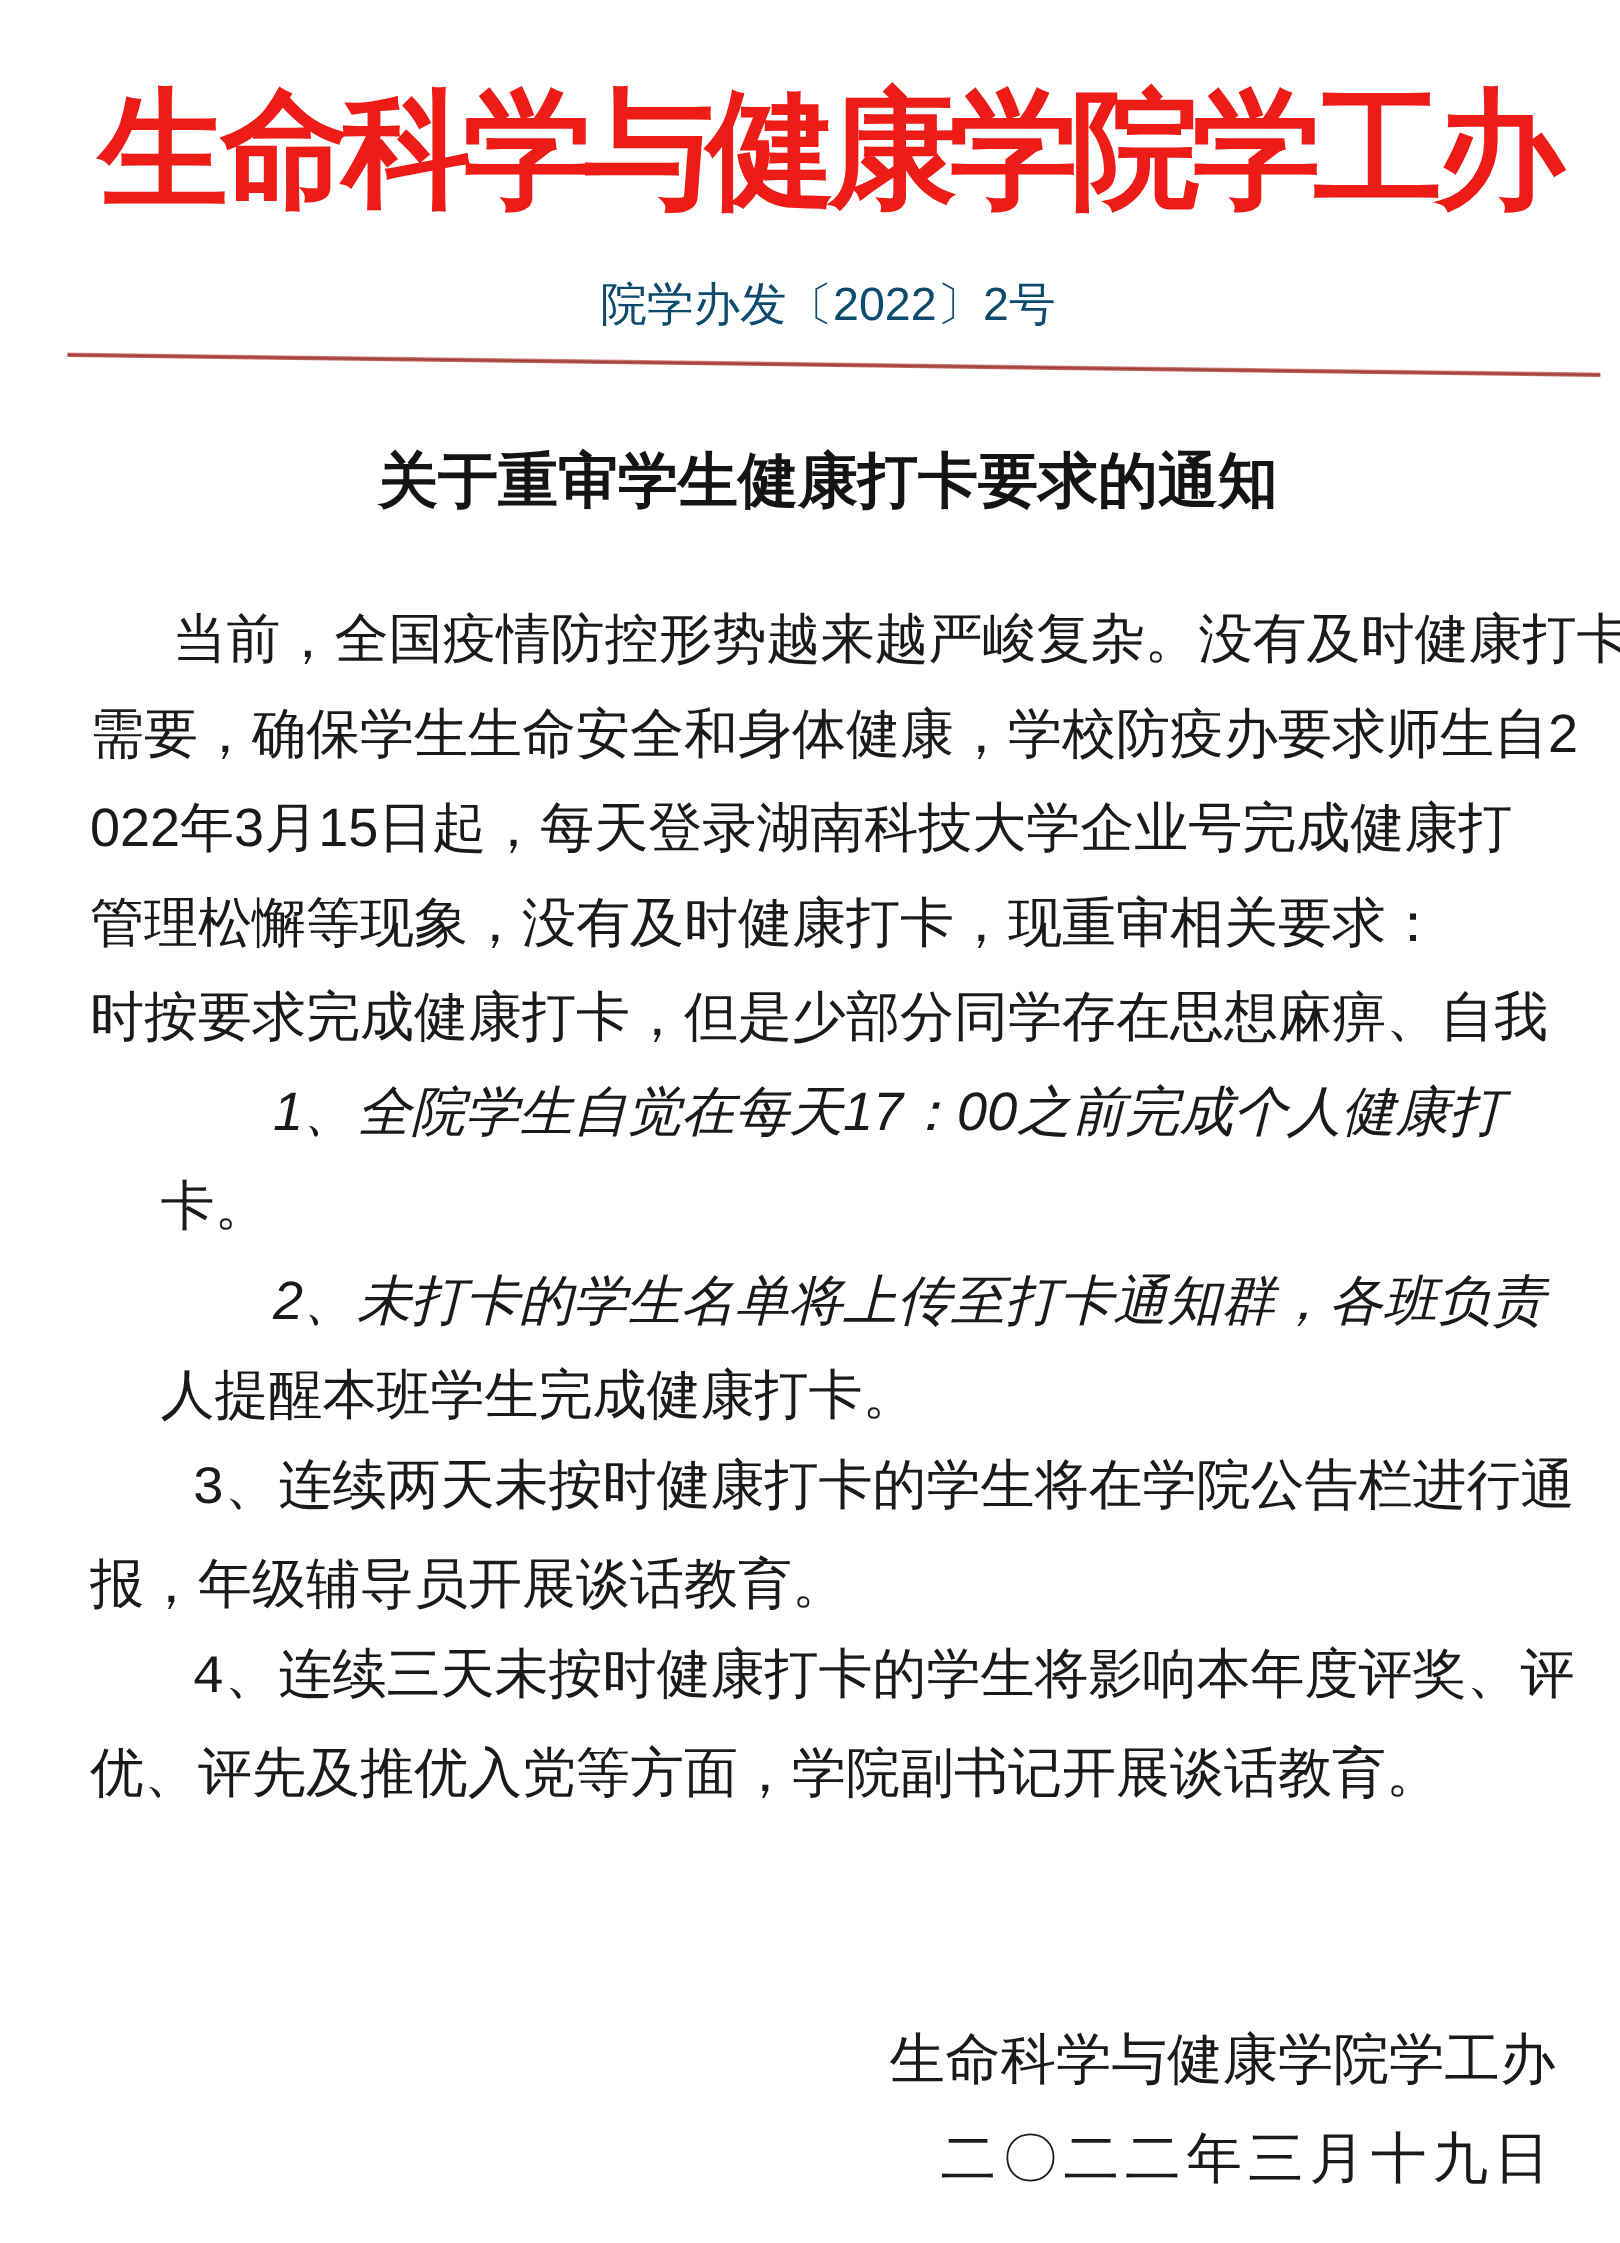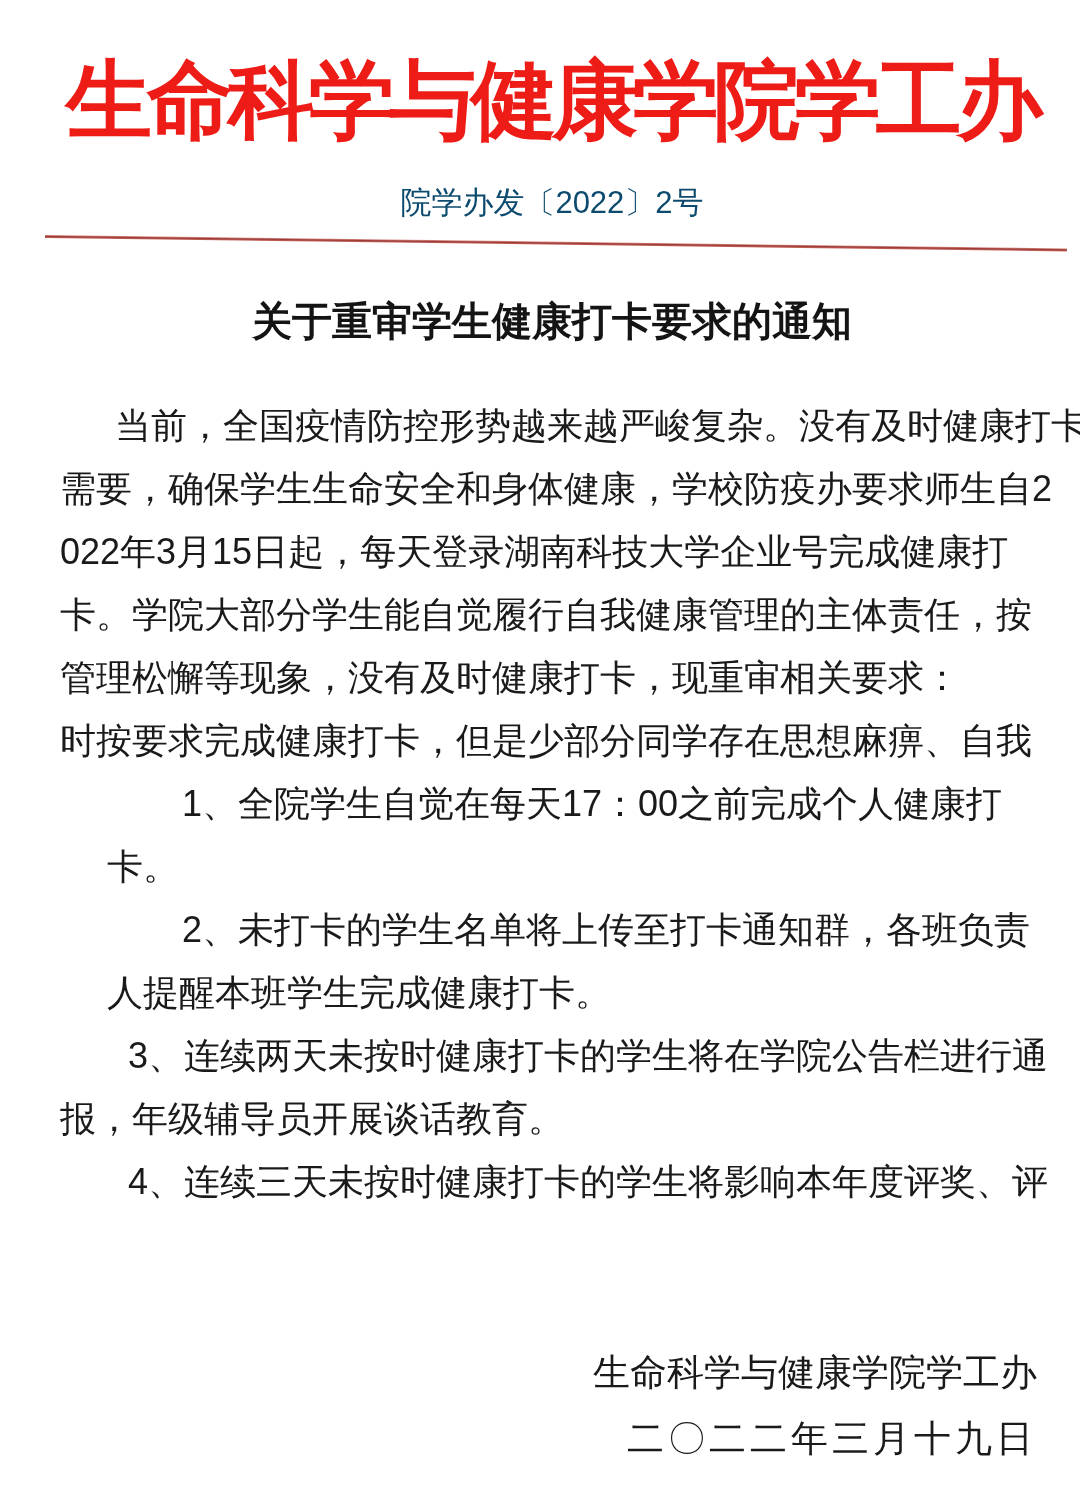--- a/index.html
+++ b/index.html
@@ -42,23 +42,23 @@
     color:#141414;
     white-space:nowrap;
   }
   .body-text {
     position:absolute; top:394px; left:48px; right:42px;
     font-size:36px; line-height:63px;
     color:#1a1a1a;
   }
   .ln { white-space:nowrap; }
   .indent-first     { padding-left:55px;  }  
-  .indent-item-deep { padding-left:122px; }  
+  .indent-item-deep { padding-left:122px;font-style:italic; }  
   .indent-wrap      { padding-left:47px;  }  
-  .indent-item      { padding-left:68px;  }  
+  .indent-item      { padding-left:68px;font-family:Liberation Mono, monospace;  }  
   .footer {
     position:absolute; top:1340px; right:55px;
     text-align:right;
     font-size:37px; line-height:66px;
     color:#1a1a1a;
     white-space:nowrap;
   }
   .footer .date { letter-spacing:4px; }
 </style>
 </head>
@@ -71,30 +71,30 @@
   <div class="doc-number">院学办发〔2022〕2号</div>
 
   <div class="divider"></div>
 
   <div class="notice-title">关于重审学生健康打卡要求的通知</div>
 
   <div class="body-text">
     <div class="ln indent-first">当前，全国疫情防控形势越来越严峻复杂。没有及时健康打卡</div>
     <div class="ln">需要，确保学生生命安全和身体健康，学校防疫办要求师生自2</div>
     <div class="ln">022年3月15日起，每天登录湖南科技大学企业号完成健康打</div>
-    <div class="ln">卡。学院大部分学生能自觉履行自我健康管理的主体责任，按</div>
     <div class="ln">管理松懈等现象，没有及时健康打卡，现重审相关要求：</div>
     <div class="ln">时按要求完成健康打卡，但是少部分同学存在思想麻痹、自我</div>
     <div class="ln indent-item-deep">1、全院学生自觉在每天17：00之前完成个人健康打</div>
     <div class="ln indent-wrap">卡。</div>
     <div class="ln indent-item-deep">2、未打卡的学生名单将上传至打卡通知群，各班负责</div>
     <div class="ln indent-wrap">人提醒本班学生完成健康打卡。</div>
     <div class="ln indent-item">3、连续两天未按时健康打卡的学生将在学院公告栏进行通</div>
     <div class="ln">报，年级辅导员开展谈话教育。</div>
     <div class="ln indent-item">4、连续三天未按时健康打卡的学生将影响本年度评奖、评</div>
+    <div class="ln">优、评先及推优入党等方面，学院副书记开展谈话教育。</div>
   </div>
 
   <div class="footer">
     <div class="sig">生命科学与健康学院学工办</div>
     <div class="date">二〇二二年三月十九日</div>
   </div>
 
 </div>
 
 </body></html>

